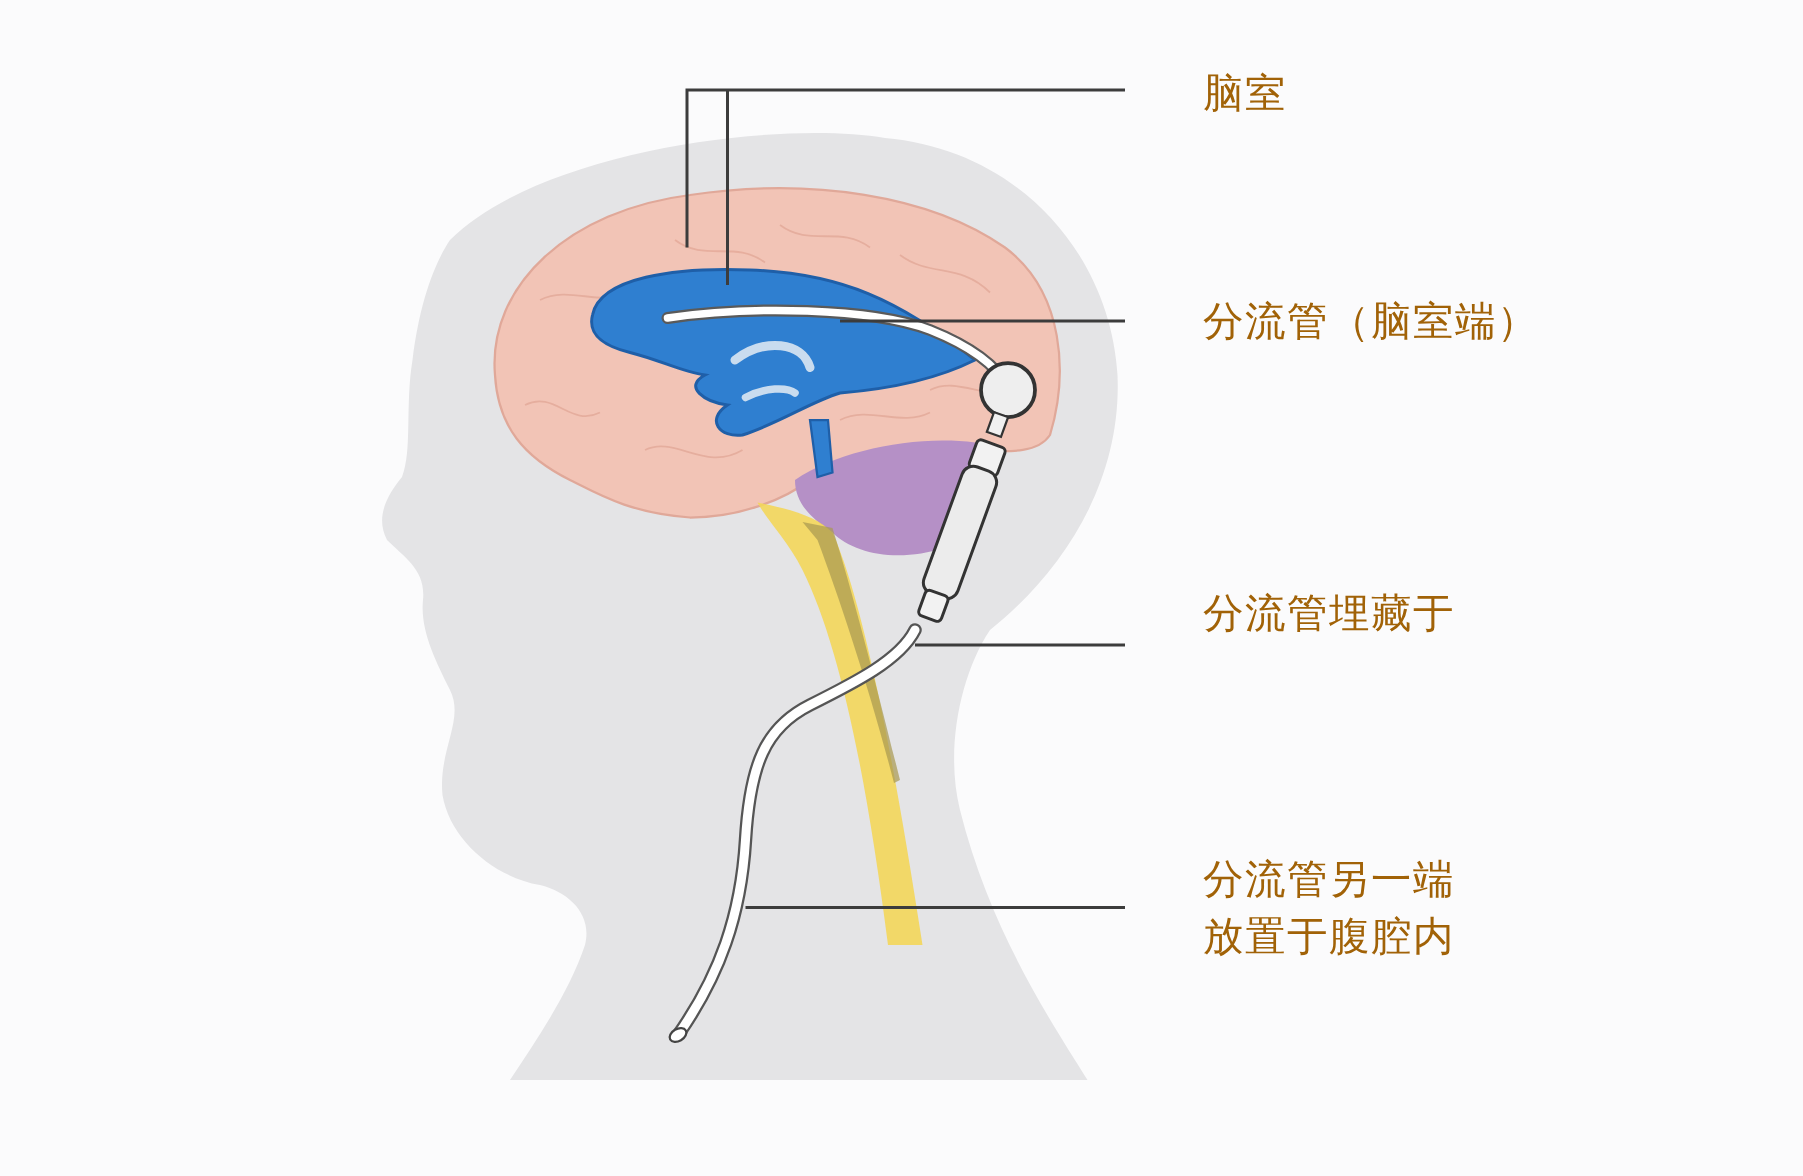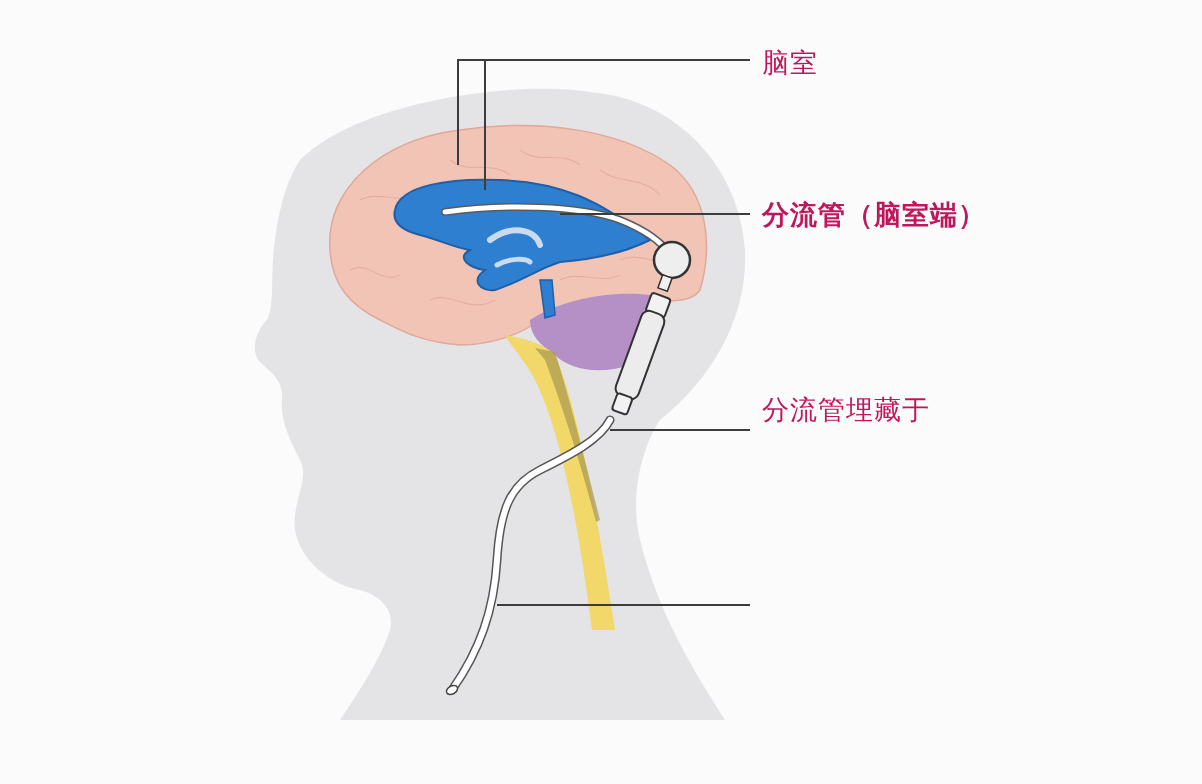--- a/index.html
+++ b/index.html
@@ -5,25 +5,26 @@
   html, body { margin: 0; padding: 0; }
   body {
     width: 1202px; height: 784px; overflow: hidden;
     background: #fbfbfc;
     font-family: "DejaVu Sans", "Liberation Sans", sans-serif;
   }
   .stage { position: relative; width: 1202px; height: 784px; }
   svg.art { position: absolute; left: 0; top: 0; }
   .label {
     position: absolute;
-    color: #be185d;
+    color: #a16207;
     font-size: 27px;
     line-height: 38px;
     letter-spacing: 1px;
     white-space: nowrap;
+    margin-left: 40px;
   }
   .label .line { display: block; }
 </style>
 </head>
 <body>
 
 <div class="stage">
   <svg class="art" width="1202" height="784" viewBox="0 0 1202 784">
 
     <path d="M300 160 C 360 100, 520 80, 590 92 C 680 100, 740 170, 745 250
@@ -90,19 +91,23 @@
       <path d="M485 190 L 485 60"></path>
       <path d="M560 214 L 750 214"></path>
       <path d="M610 430 L 750 430"></path>
       <path d="M497 605 L 750 605"></path>
     </g>
   </svg>
 
   <div class="label" style="left:762px; top:44px;">
     <span class="line">脑室</span>
   </div>
-  <div class="label" style="left:762px; top:196px;font-weight:bold;">
+  <div class="label" style="left:762px; top:196px;">
     <span class="line">分流管（脑室端）</span>
   </div>
   <div class="label" style="left:762px; top:391px;text-align:center;">
     <span class="line">分流管埋藏于</span>
   </div>
+  <div class="label" style="left:762px; top:568px;">
+    <span class="line">分流管另一端</span>
+    <span class="line">放置于腹腔内</span>
+  </div>
 </div>
 
 </body></html>

